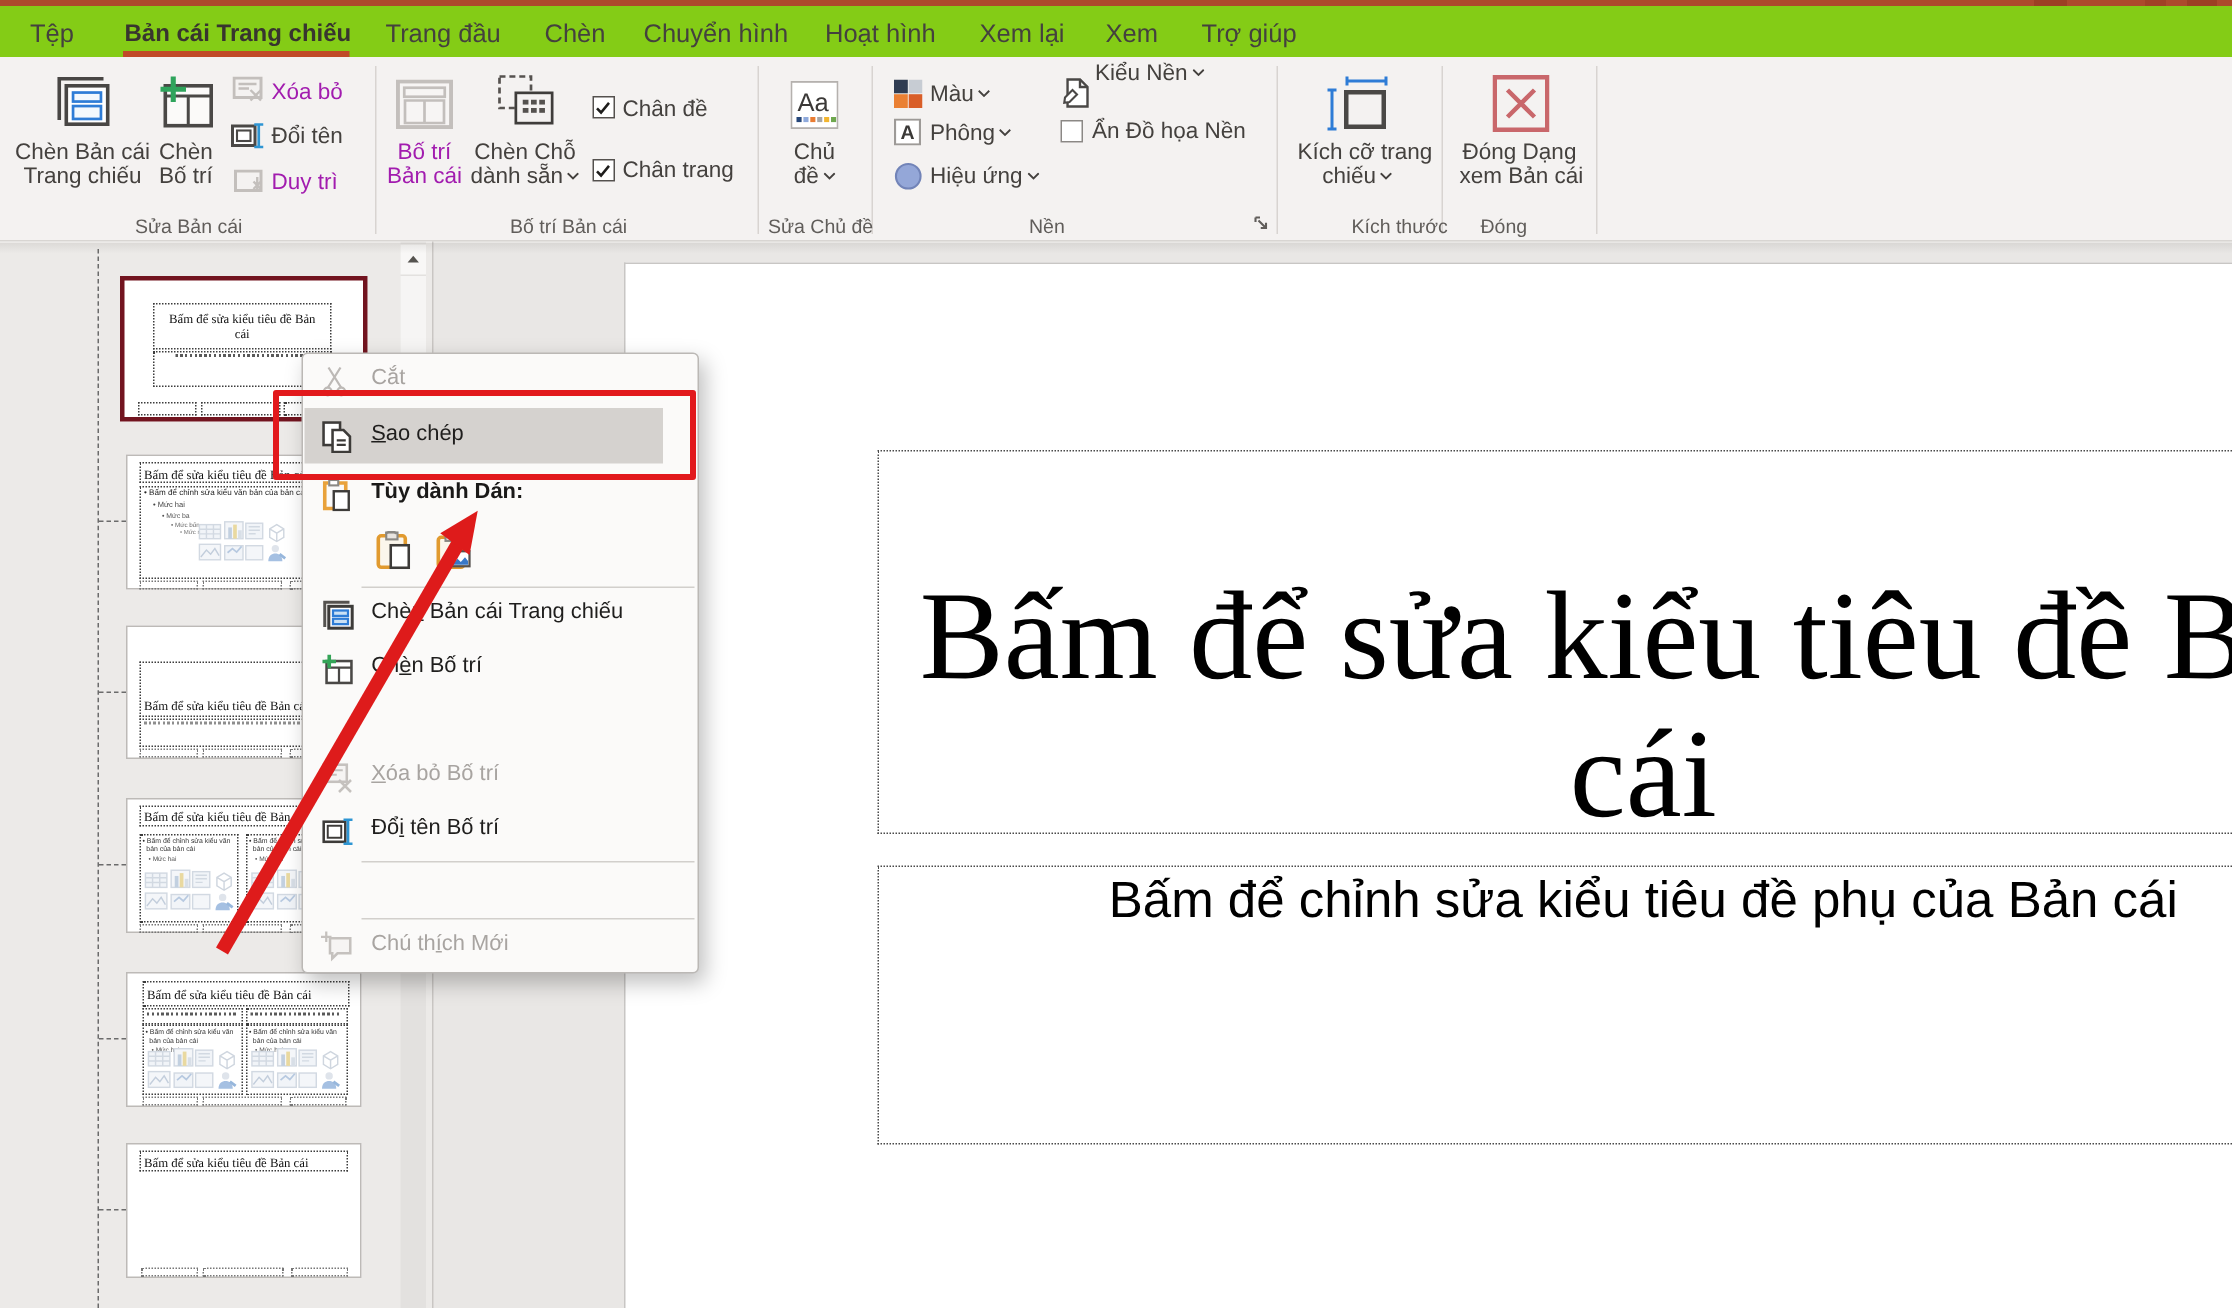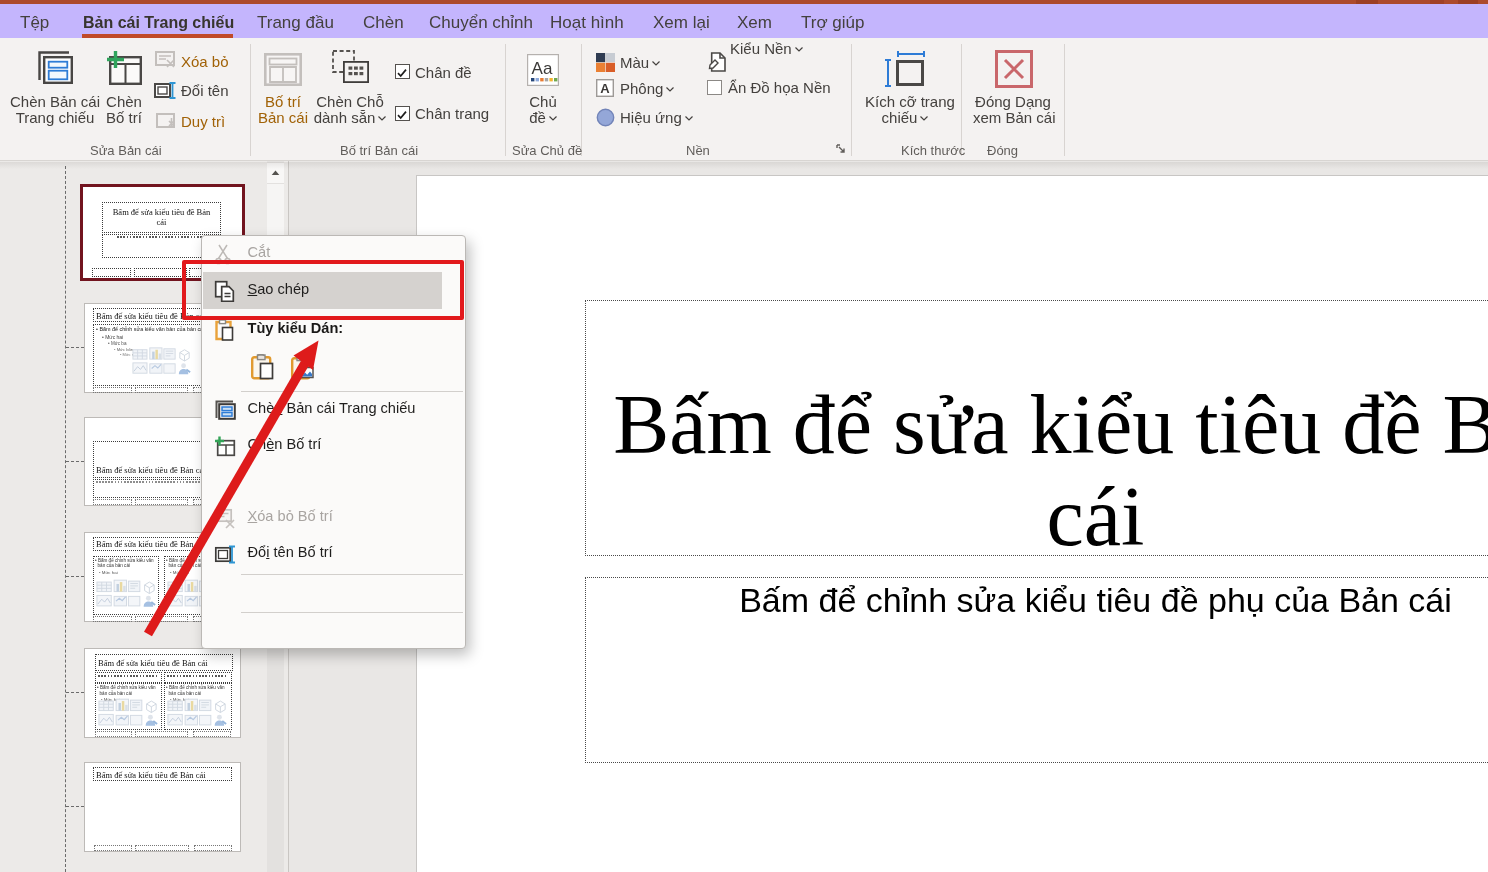--- a/index.html
+++ b/index.html
@@ -1,29 +1,29 @@
 <!DOCTYPE html>
 <html lang="vi"><head><meta charset="utf-8">
 <style>
 *{margin:0;padding:0;box-sizing:border-box}
 html,body{width:1488px;height:872px;overflow:hidden;background:#fff}
 body{font-family:"Liberation Sans",sans-serif;-webkit-font-smoothing:antialiased}
 #root{position:relative;width:1488px;height:872px;overflow:hidden;background:#E9E7E5;will-change:transform}
 .abs{position:absolute}
 
 #strip{position:absolute;left:0;top:0;width:1488px;height:4px;background:#AC4A2C}
-#tabs{position:absolute;left:0;top:4px;width:1488px;height:34px;background:#c4b5fd}
+#tabs{position:absolute;left:0;top:4px;width:1488px;height:34px;background:#84cc16}
 .tab{position:absolute;top:9px;font-size:17px;color:#44413e;white-space:nowrap}
 .tabsel{font-weight:bold;color:#38352f;font-size:16px;top:9.5px}
 #tabline{position:absolute;left:82px;top:30px;width:151px;height:3.6px;background:#C04A28}
 #ribbon{position:absolute;left:0;top:38px;width:1488px;height:123px;background:#F4F2F1;border-bottom:1px solid #D8D5D2}
 .vsep{position:absolute;top:6px;height:112px;width:1px;background:#D8D4D1}
 .glabel{position:absolute;top:105px;font-size:13px;color:#605d5a;white-space:nowrap;text-align:center}
 .btxt{position:absolute;font-size:15px;color:#44413e;line-height:16px;text-align:center;white-space:nowrap}
-.btxtg{color:#a16207}
+.btxtg{color:#a21caf}
 .chev{display:inline-block;vertical-align:2px;margin-left:3px}
 .cb{position:absolute;width:15px;height:15px;background:#fff;border:1.4px solid #54514e}
 .cblab{position:absolute;font-size:15px;color:#44413e;white-space:nowrap}
 
 #panel{position:absolute;left:0;top:161px;width:289px;height:711px;background:#ECEAE8;border-right:1px solid #C9C6C3}
 #tree{position:absolute;left:65px;top:166px;height:706px;width:1px;border-left:1px dashed #6b6b6b}
 .conn{position:absolute;left:66px;width:18px;height:1px;border-top:1px dashed #6b6b6b}
 .thumb{position:absolute;left:84px;width:157px;background:#fff;border:1px solid #BDBAB7}
 .ph{position:absolute;border:1px dotted #3c3c3c}
 .tserif{font-family:"Liberation Serif",serif;color:#111;text-align:center;line-height:10px}
@@ -55,21 +55,21 @@
 <div id="root">
 <div id="strip"></div>
     <div class="abs" style="left:1356px;top:0;width:22px;height:4px;background:#9c3f24"></div>
     <div class="abs" style="left:1430px;top:0;width:14px;height:4px;background:#a04126"></div>
     <div class="abs" style="left:1458px;top:0;width:20px;height:4px;background:#9c3f24"></div>
 <div id="tabs">
   <span class="tab" style="left:20px">Tệp</span>
   <span class="tab tabsel" style="left:83px">Bản cái Trang chiếu</span>
   <span class="tab" style="left:257px">Trang đầu</span>
   <span class="tab" style="left:363px">Chèn</span>
-  <span class="tab" style="left:429px">Chuyển chỉnh</span>
+  <span class="tab" style="left:429px">Chuyển hình</span>
   <span class="tab" style="left:550px">Hoạt hình</span>
   <span class="tab" style="left:653px">Xem lại</span>
   <span class="tab" style="left:737px">Xem</span>
   <span class="tab" style="left:801px">Trợ giúp</span>
   <div id="tabline"></div>
 </div>
 <div id="ribbon">
   <div class="vsep" style="left:250px"></div>
   <div class="vsep" style="left:505px"></div>
   <div class="vsep" style="left:581px"></div>
@@ -442,21 +442,21 @@
         </svg>
     <span class="mtxt" style="top:9px"><u>S</u>ao chép</span>
   </div>
   <div class="mi" style="top:76px">
     <svg class="mico" style="width:20px;height:22px" viewBox="0 0 20 22">
           <path d="M5 3 H2.5 V20 H10" fill="none" stroke="#E9A23B" stroke-width="2.4"></path>
           <path d="M12 3 H16.5 V11" fill="none" stroke="#E9A23B" stroke-width="2.4"></path>
           <rect x="5.5" y="1" width="6" height="3.6" fill="#fff" stroke="#8a8884" stroke-width="1.4"></rect>
           <rect x="8.5" y="8.5" width="10" height="12.5" fill="#fff" stroke="#3d3b39" stroke-width="1.6"></rect>
         </svg>
-    <span class="mtxt" style="font-weight:bold;color:#1a1918">Tùy kiểu Dán:</span>
+    <span class="mtxt" style="font-weight:bold;color:#1a1918">Tùy dành Dán:</span>
   </div>
   <div class="mi" style="top:115px">
     <svg class="abs" style="left:48px;top:3px" width="26" height="27" viewBox="0 0 26 27">
       <rect x="2.2" y="3.2" width="18" height="21" rx="2" fill="#FBF6EC" stroke="#E19A2F" stroke-width="2.4"></rect>
       <rect x="7.5" y="1" width="7.5" height="4.6" fill="#E8E4E0" stroke="#8a8884" stroke-width="1.4"></rect>
       <path d="M7 1.8 q4.2-3 7.5 0" fill="none" stroke="#8a8884" stroke-width="1.4"></path>
       <rect x="10.5" y="9.5" width="12" height="15" fill="#fff" stroke="#3d3b39" stroke-width="1.7"></rect>
     </svg>
     <svg class="abs" style="left:88px;top:4px" width="25" height="26" viewBox="0 0 25 26">
       <rect x="2.2" y="3.2" width="17" height="20" rx="2" fill="#FBF6EC" stroke="#E19A2F" stroke-width="2.4"></rect>
@@ -496,20 +496,29 @@
   <div class="mi" style="top:300px">
     <svg class="mico" style="top:8px" viewBox="0 0 22 22">
           <rect x="1.8" y="3.8" width="14.4" height="13.4" fill="#fff" stroke="#3d3b39" stroke-width="1.7"></rect>
           <rect x="4.5" y="6.5" width="9" height="8" fill="none" stroke="#3d3b39" stroke-width="1.3"></rect>
           <path d="M15 2.5 h3 m3 0 h-3 v16 h-3 m3 0 h3" fill="none" stroke="#2E95D3" stroke-width="1.8"></path>
         </svg>
     <span class="mtxt">Đổ<u>i</u> tên Bố trí</span>
   </div>
   <div class="msep" style="top:337.5px"></div>
   <div class="msep" style="top:375.5px"></div>
+  <div class="mi" style="top:377px">
+    <svg class="mico" style="top:7px" viewBox="0 0 22 22">
+          <g stroke="#C5C1BE" fill="none" stroke-width="1.7">
+            <path d="M6 5.5 H19.5 V15.5 H11 L7.5 19 V15.5 H6 Z" fill="#F6F4F3"></path>
+            <path d="M3.5 1 V8 M0 4.5 H7" stroke-width="1.5"></path>
+          </g>
+        </svg>
+    <span class="mtxt mgray">Chú th<u>í</u>ch Mới</span>
+  </div>
 </div>
 
 <div id="redbox"></div>
 <svg id="arrow" width="1488" height="872" viewBox="0 0 1488 872">
   <line x1="148" y1="634" x2="305" y2="363" stroke="#DE1B1B" stroke-width="9.2"></line>
   <polygon points="318.5,340.5 293.5,355.5 313,370" fill="#DE1B1B"></polygon>
 </svg>
 
 </div>
 

